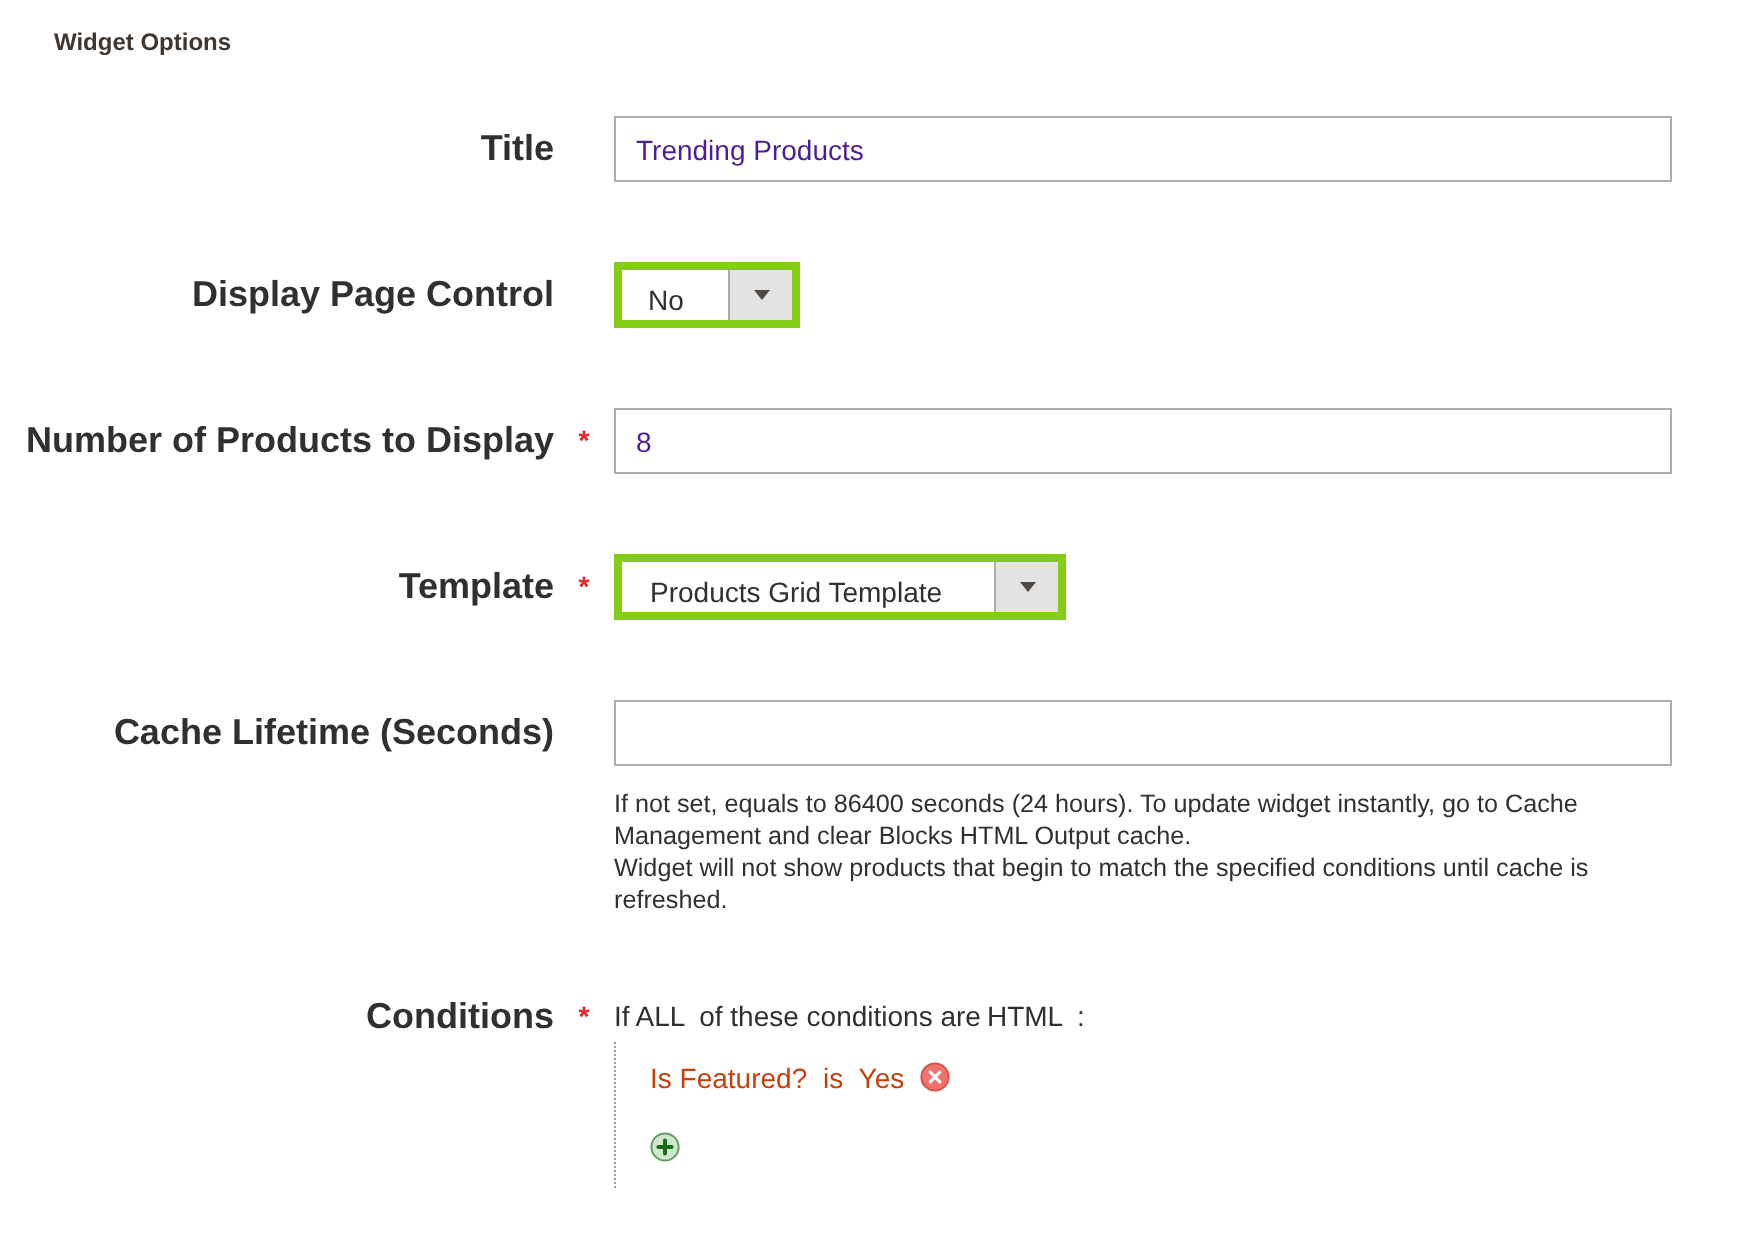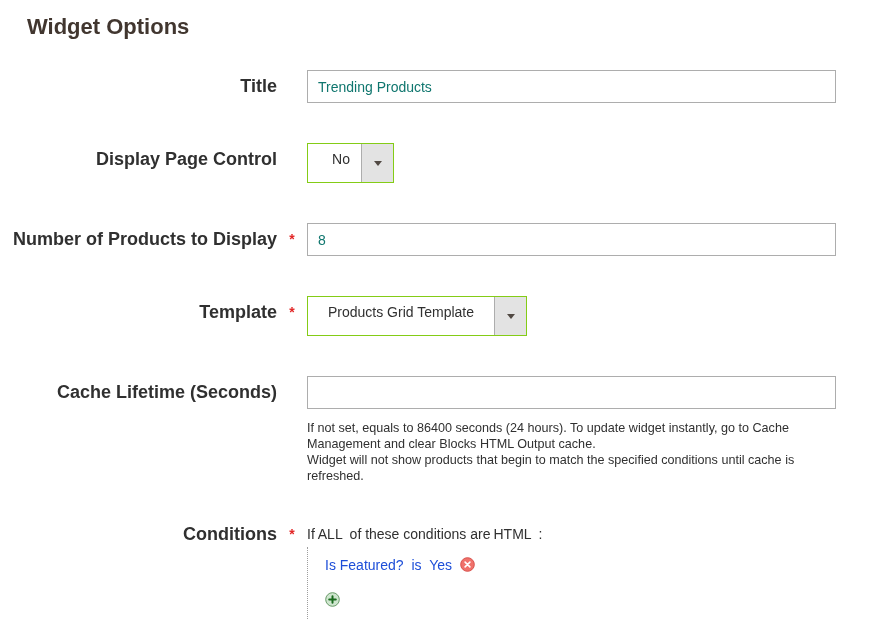--- a/index.html
+++ b/index.html
@@ -10,21 +10,21 @@
   }
   .page {
     width: 869px;
     height: 621px;
     overflow: hidden;
     padding-top: 14px;
     box-sizing: border-box;
     background: #ffffff;
   }
   .heading {
-    font-size: 22px;
+    font-size: 12px;
     font-weight: bold;
     color: #41362f;
     margin: 0 0 30px 27px;
   }
   .row {
     display: flex;
     align-items: flex-start;
     margin-bottom: 40px;
   }
   .flabel {
@@ -48,32 +48,31 @@
   .ctrl { width: 529px; flex: none; }
   input.text-input {
     width: 100%;
     height: 33px;
     box-sizing: border-box;
     border: 1px solid #adadad;
     background: #ffffff;
     padding: 0 10px;
     font-family: "Liberation Sans", sans-serif;
     font-size: 14px;
-    color: #0f766e;
+    color: #4c1d95;
     outline: none;
   }
   .select {
     display: inline-flex;
-    height: 40px;
-    box-sizing: border-box;
-    border: 1px solid #84cc16;
+    height: 33px;
+    box-sizing: border-box;
+    border: 4px solid #84cc16;
     background: #ffffff;
     cursor: pointer;
     align-items: stretch;
-    text-align: center;
   }
   .select-val {
     box-sizing: border-box;
     padding: 0 14px;
     line-height: 31px;
     font-size: 14px;
     color: #303030;
     white-space: nowrap;
   }
   .select-val.w-sm { width: 53px; padding: 0 0 0 13px; }
@@ -112,21 +111,21 @@
   .cond-link { cursor: pointer; }
   .cond-list {
     list-style: none;
     margin: 3px 0 0 0;
     padding: 8px 0 12px 17px;
     border-left: 1px dotted #9d9d9d;
   }
   .cond-rule {
     font-size: 14px;
     line-height: 20px;
-    color: #1d4ed8;
+    color: #c2410c;
   }
   .cond-rule span { margin-right: 4px; }
   .cond-add { margin-top: 17px; line-height: 15px; }
   .icon-btn {
     display: inline-block;
     vertical-align: -2px;
     cursor: pointer;
     line-height: 0;
   }
 </style>

